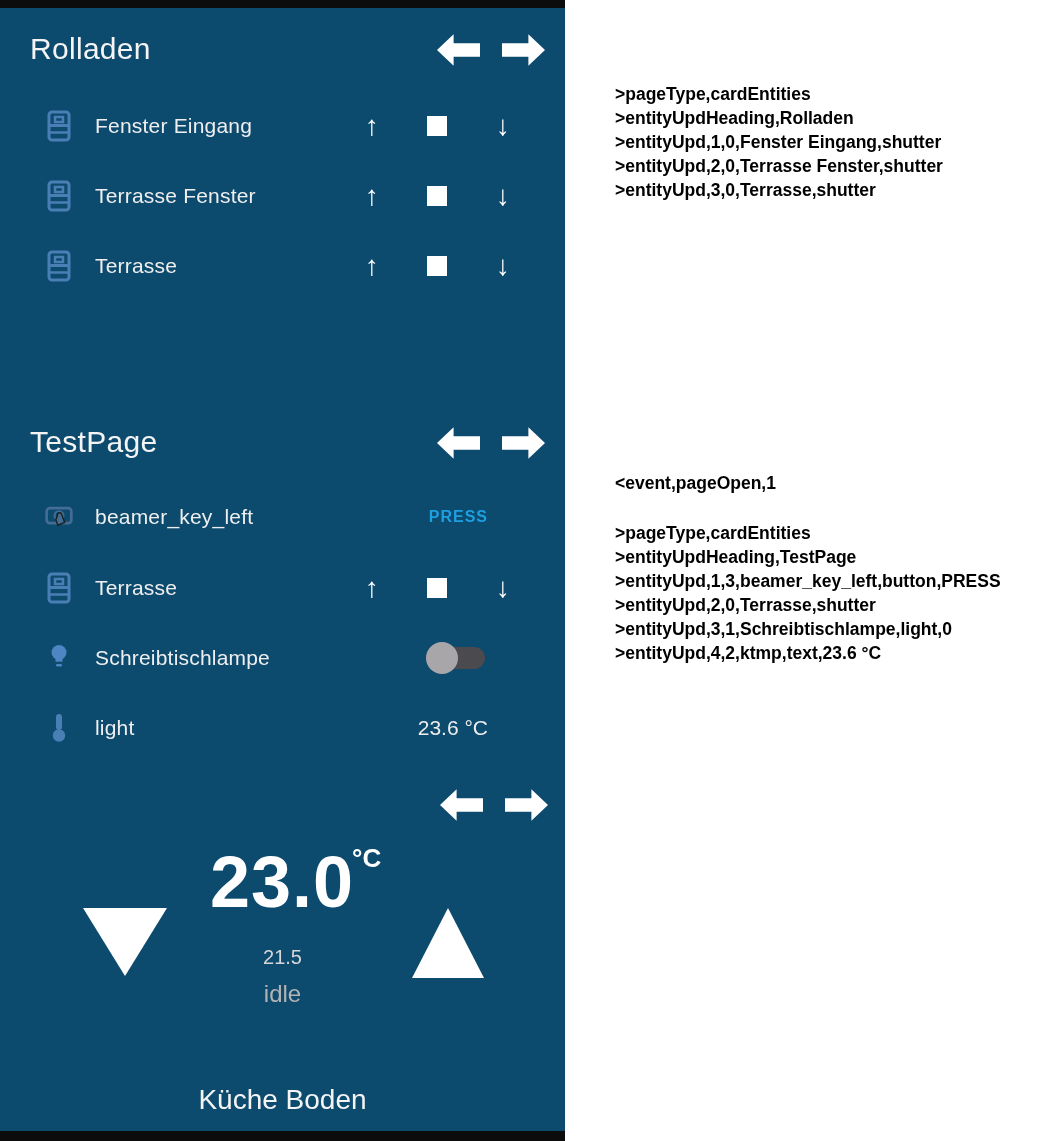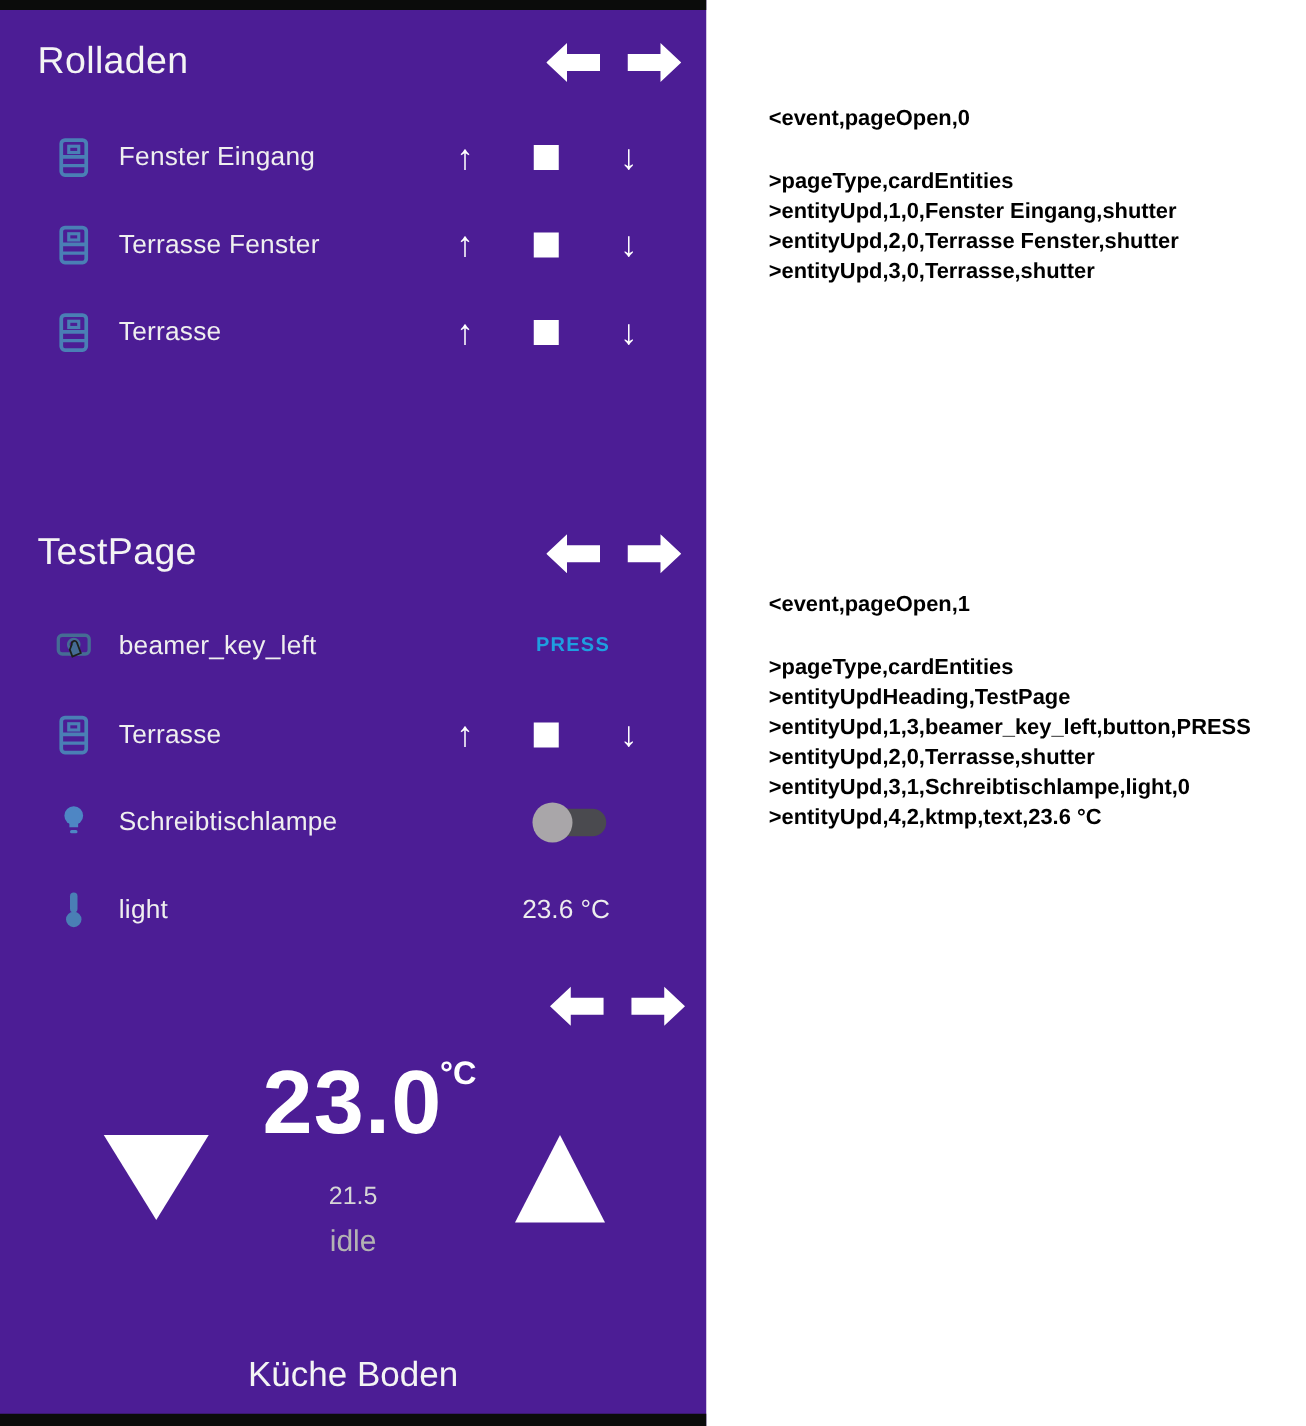--- a/index.html
+++ b/index.html
@@ -1,20 +1,20 @@
 <!DOCTYPE html>
 <html><head>
 <meta charset="utf-8">
 <style>
   * { margin:0; padding:0; box-sizing:border-box; }
   html,body { width:1045px; height:1141px; background:#ffffff; font-family:"Liberation Sans", sans-serif; overflow:hidden; }
   .stage { position:relative; width:1045px; height:1141px; background:#ffffff; }
 
   
-  .panel { position:absolute; left:0; top:0; width:565px; height:1141px; background:#4c1d95; color:#f2f2f2; }
+  .panel { position:absolute; left:0; top:0; width:565px; height:1141px; background:#0c4a6e; color:#f2f2f2; }
   .edge-strip { position:absolute; left:0; width:565px; background:#0b0c0b; }
   .edge-top { top:0; height:8px; }
   .edge-bottom { bottom:0; height:10px; }
 
   .card-title { position:absolute; left:30px; font-size:30px; font-weight:400; color:#f4f4f4; letter-spacing:0.3px; }
 
   .nav-arrow { position:absolute; width:43px; height:38px; display:inline-block; }
   .nav-arrow svg { width:100%; height:100%; display:block; }
 
   .entity-row { position:absolute; left:0; width:523px; height:44px; }
@@ -211,22 +211,22 @@
 
       <div class="thermo-setpoint">21.5</div>
       <div class="thermo-state">idle</div>
       <div class="thermo-title">Küche Boden</div>
     </div>
 
     <div class="edge-strip edge-bottom"></div>
   </div>
 
   <div class="log-block" style="top:82px;">
-    <div class="log-event">&lt;event,pageOpen,0</div>
     <div>&gt;pageType,cardEntities</div>
+    <div>&gt;entityUpdHeading,Rolladen</div>
     <div>&gt;entityUpd,1,0,Fenster Eingang,shutter</div>
     <div>&gt;entityUpd,2,0,Terrasse Fenster,shutter</div>
     <div>&gt;entityUpd,3,0,Terrasse,shutter</div>
   </div>
 
   <div class="log-block" style="top:471px;">
     <div class="log-event">&lt;event,pageOpen,1</div>
     <div>&gt;pageType,cardEntities</div>
     <div>&gt;entityUpdHeading,TestPage</div>
     <div>&gt;entityUpd,1,3,beamer_key_left,button,PRESS</div>

